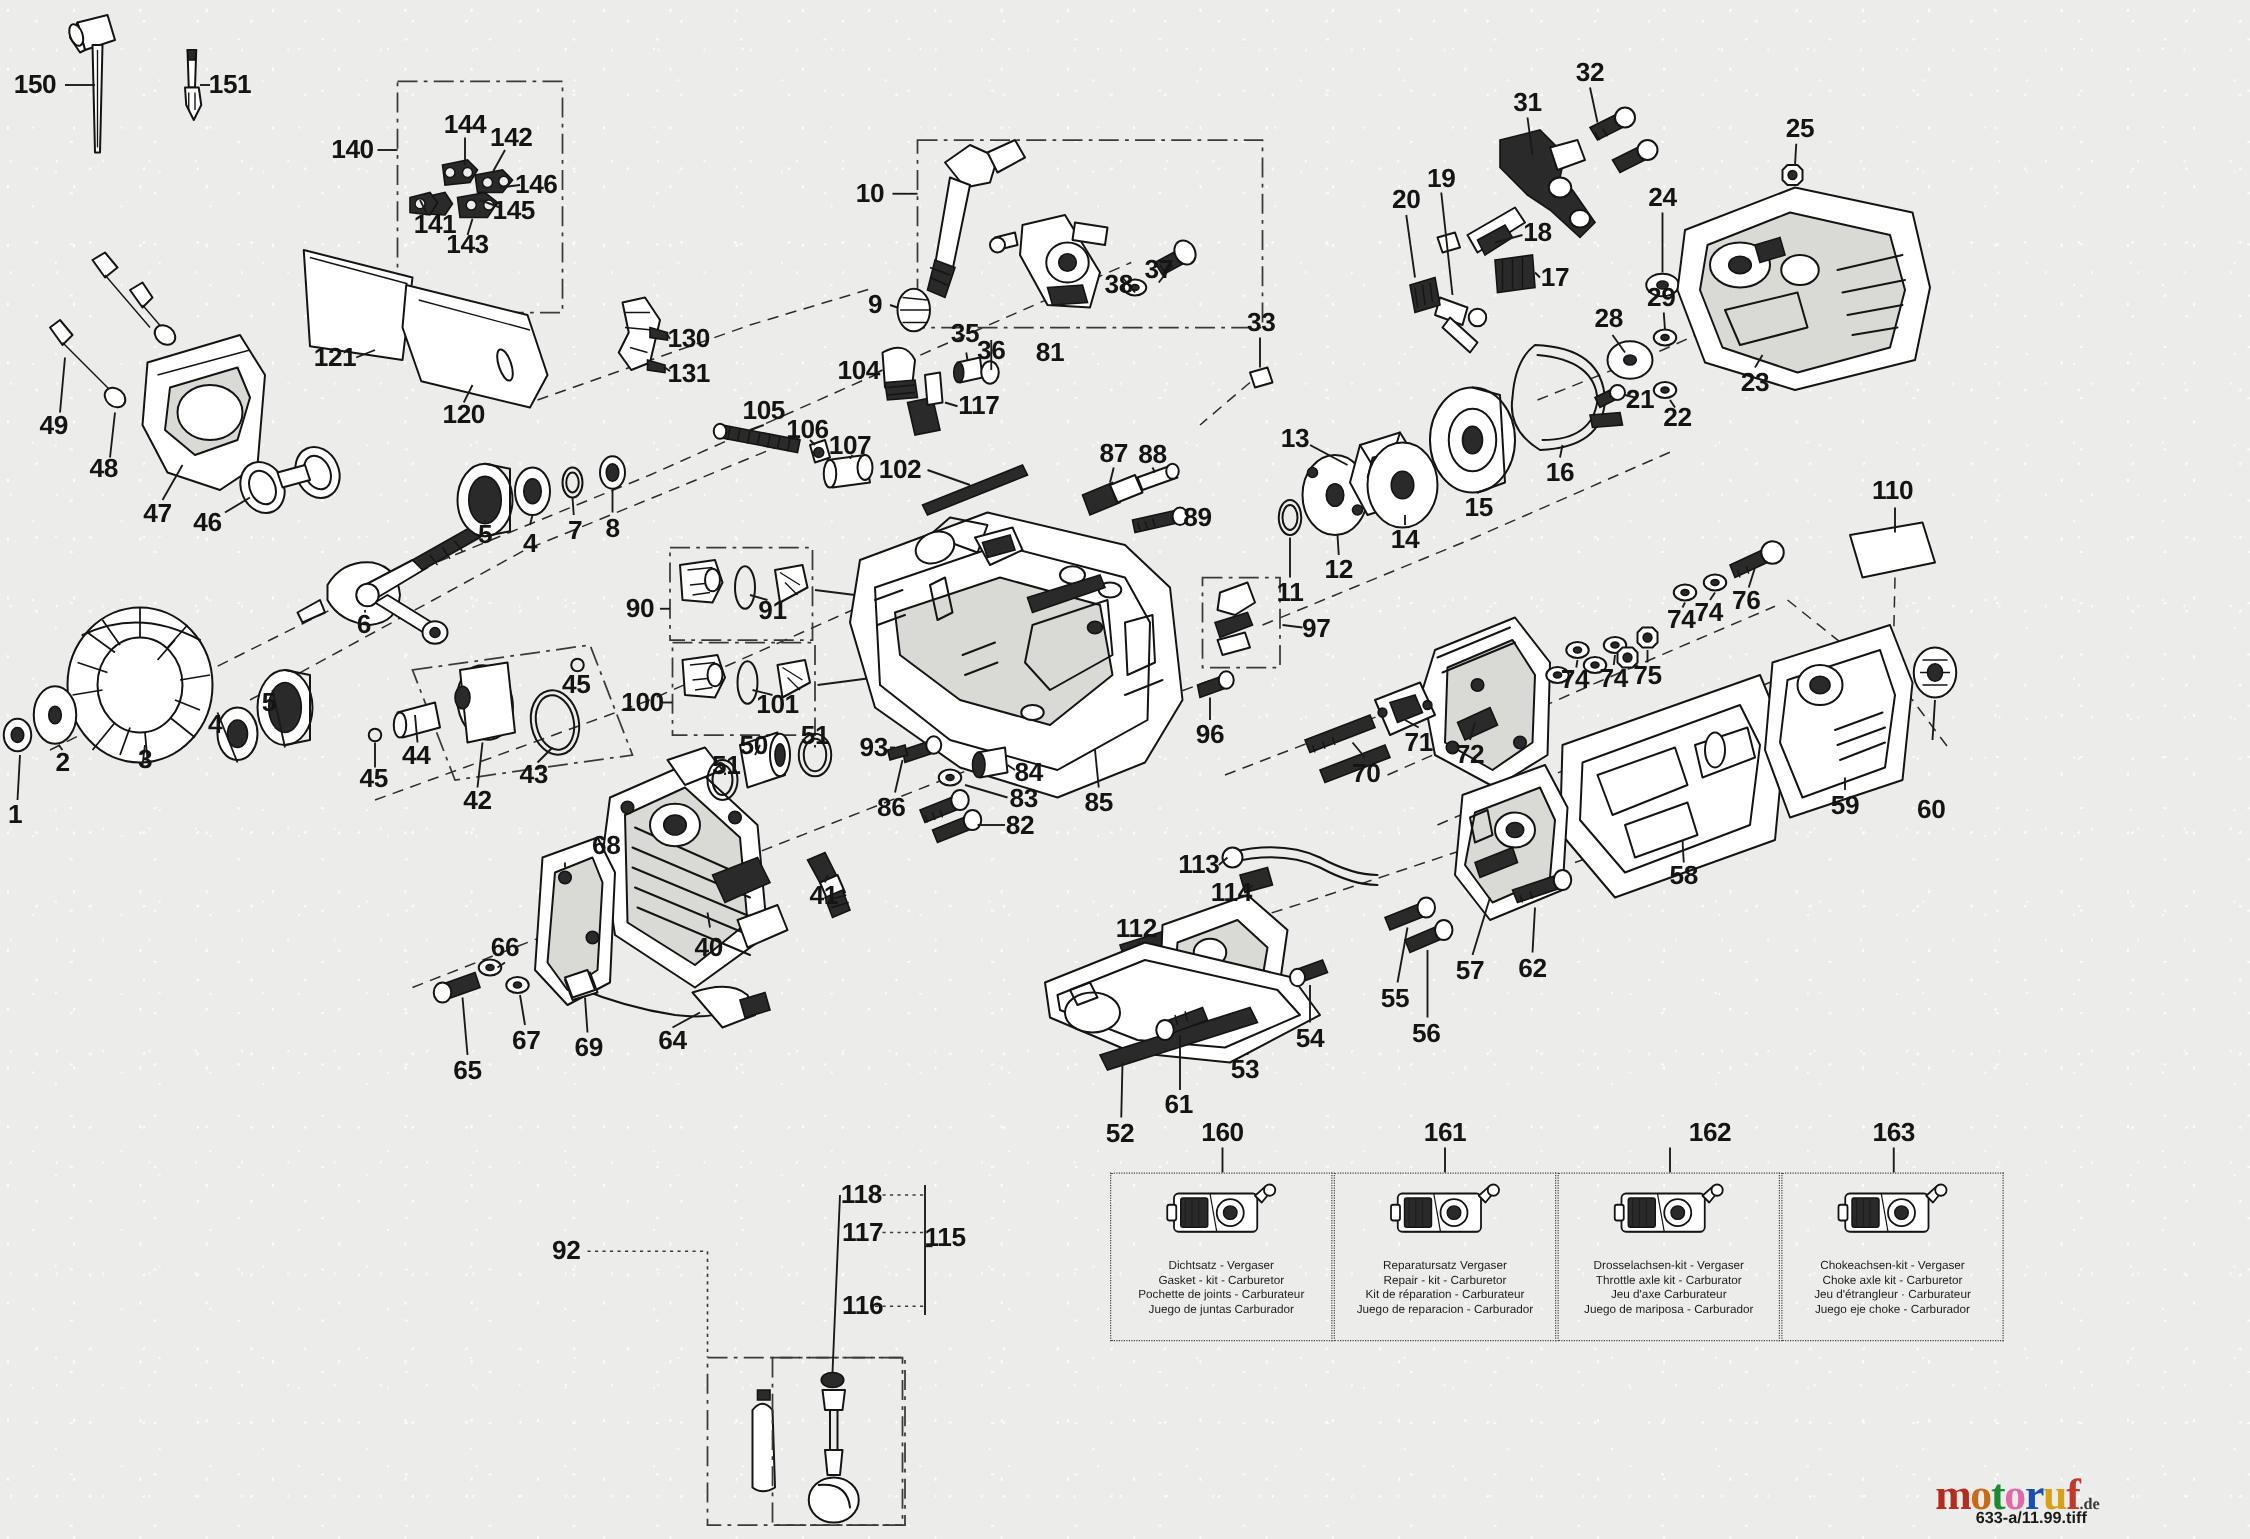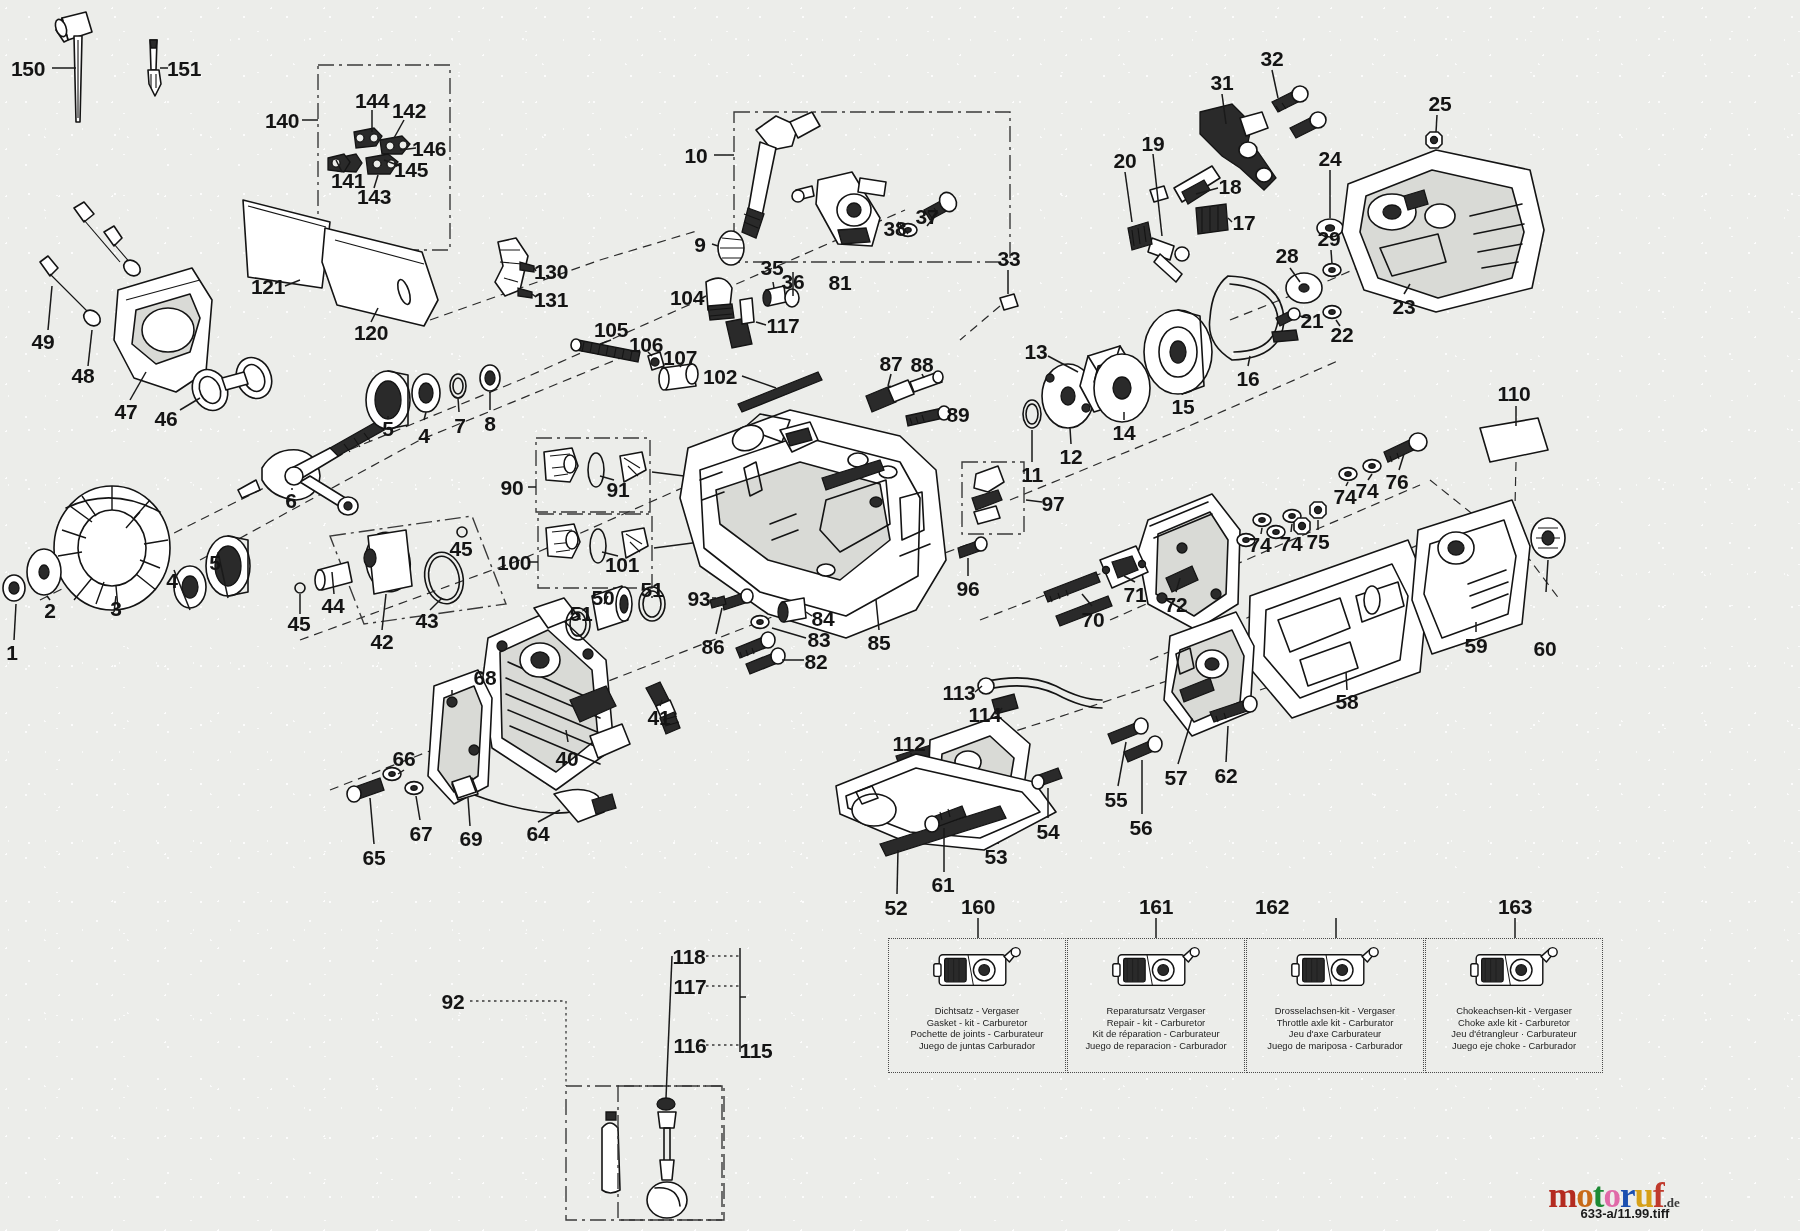--- a/index.html
+++ b/index.html
@@ -1007,27 +1007,27 @@
     <div class="lbl" style="left: 1116px; top: 799px;">55</div>
     <div class="lbl" style="left: 1141px; top: 827px;">56</div>
     <div class="lbl" style="left: 1048px; top: 831px;">54</div>
     <div class="lbl" style="left: 996px; top: 856px;">53</div>
     <div class="lbl" style="left: 943px; top: 884px;">61</div>
     <div class="lbl" style="left: 896px; top: 907px;">52</div>
     <div class="lbl" style="left: 909px; top: 743px;">112</div>
     <div class="lbl" style="left: 959px; top: 692px;">113</div>
     <div class="lbl" style="left: 985px; top: 714px;">114</div>
     <div class="lbl" style="left: 453px; top: 1001px;">92</div>
-    <div class="lbl" style="left: 756px; top: 1050px;">115</div>
+    <div class="lbl" style="left: 756px; top: 990px;">115</div>
     <div class="lbl" style="left: 689px; top: 956px; text-align: center;">118</div>
     <div class="lbl" style="left: 690px; top: 986px;">117</div>
     <div class="lbl" style="left: 690px; top: 1045px;">116</div>
     <div class="lbl" style="left: 978px; top: 906px;">160</div>
     <div class="lbl" style="left: 1156px; top: 906px;">161</div>
-    <div class="lbl" style="left: 1272px; top: 906px;">162</div>
+    <div class="lbl" style="left: 1368px; top: 906px;">162</div>
     <div class="lbl" style="left: 1515px; top: 906px;">163</div>
   </div>
 
 <div id="kit-layer">
     <div class="kitbox" style="left: 888px; top: 938px;">
       <div><svg class="kitimg" viewBox="0 0 112 60">
           <use href="#carbicon"></use>
         </svg></div>
       <div class="kitlines">
         <div>Dichtsatz - Vergaser</div>

